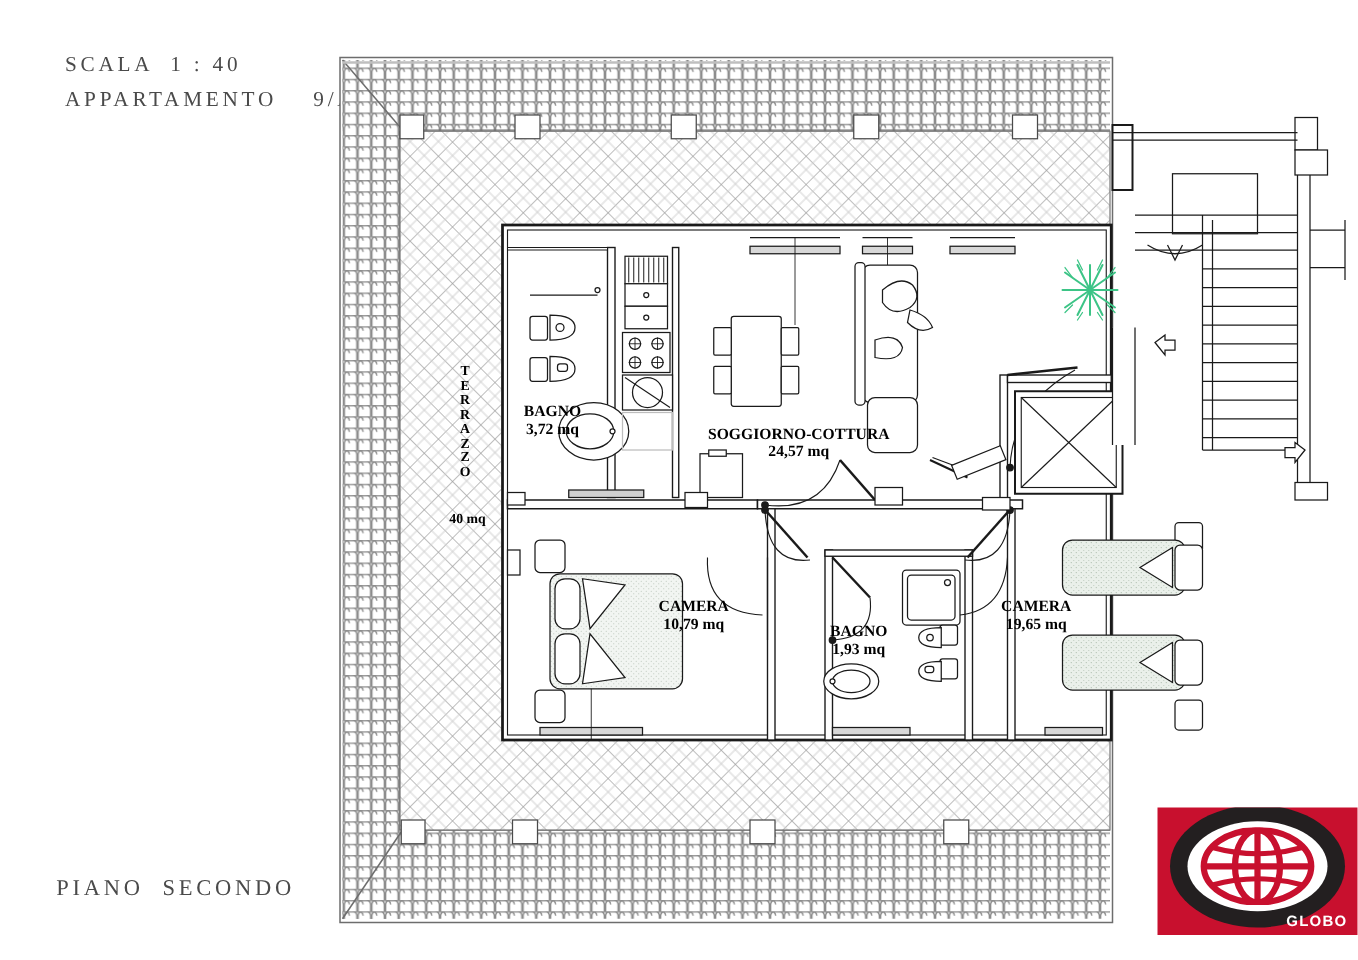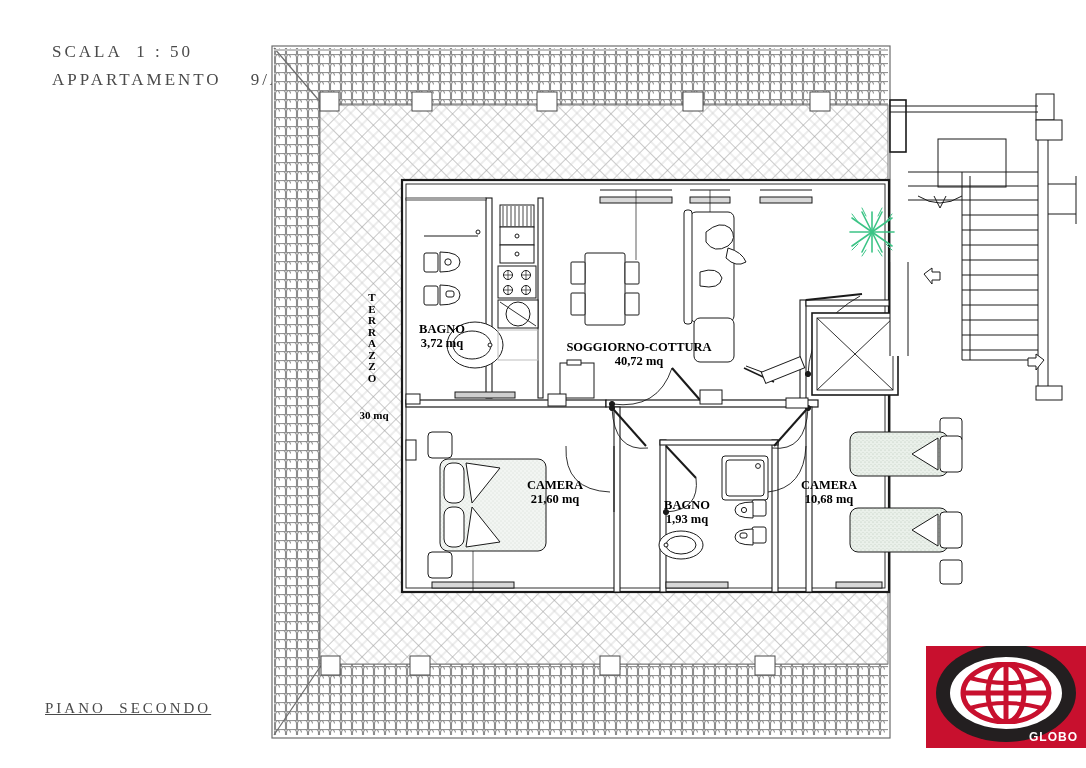--- a/index.html
+++ b/index.html
@@ -4,21 +4,21 @@
 <style>
   html,body{margin:0;padding:0;background:#ffffff;}
   body{width:1086px;height:768px;position:relative;overflow:hidden;
        font-family:"Liberation Serif", serif;color:#3a3a3a;}
 
   
   .title-block{position:absolute;left:52px;top:38px;letter-spacing:3px;
        font-family:"Liberation Serif", serif;font-size:17px;color:#4a4a4a;line-height:28px;}
   .title-block .row{white-space:pre;}
   .footer-label{position:absolute;left:45px;top:700px;letter-spacing:3px;
-       font-size:15px;color:#4a4a4a;white-space:pre;text-decoration:underline;}
+       font-size:18px;color:#4a4a4a;white-space:pre;}
 
   
   #plan{position:absolute;left:0;top:0;width:1086px;height:768px;}
 
   
   .logo{position:absolute;left:926px;top:646px;width:160px;height:102px;
         background:#c8102e;overflow:hidden;}
   .logo .ring-out{position:absolute;left:50%;top:46%;transform:translate(-50%,-50%);
         width:140px;height:98px;border-radius:50%;background:#231f20;}
   .logo .ring-white{position:absolute;left:50%;top:46%;transform:translate(-50%,-50%);
@@ -32,21 +32,21 @@
   
   .rlabel{position:absolute;font-family:"Liberation Serif", serif;font-weight:bold;
           font-size:12.5px;color:#000;text-align:center;line-height:14px;white-space:nowrap;}
   .vlabel{position:absolute;font-family:"Liberation Serif", serif;font-weight:bold;
           font-size:11px;color:#000;line-height:11.5px;text-align:center;}
 </style>
 </head>
 <body>
 
 <div class="title-block">
-  <div class="row">SCALA  1 : 50</div>
+  <div class="row">SCALA  1 : 40</div>
   <div class="row">APPARTAMENTO    9/A</div>
 </div>
 
 <div class="footer-label">PIANO  SECONDO</div>
 
 <svg id="plan" viewBox="0 0 1086 768" xmlns="http://www.w3.org/2000/svg">
   <defs>
 
     <pattern id="tiles" width="11" height="9" patternUnits="userSpaceOnUse">
       <rect width="11" height="9" fill="#ffffff"></rect>
@@ -424,49 +424,49 @@
   </g>
 </svg>
 
 <div class="rlabel" style="left:405px;top:322px;width:74px;">
   <div>BAGNO</div>
   <div>3,72 mq</div>
 </div>
 
 <div class="rlabel" style="left:534px;top:340px;width:210px;">
   <div>SOGGIORNO-COTTURA</div>
-  <div>40,72 mq</div>
+  <div>24,57 mq</div>
 </div>
 
 <div class="rlabel" style="left:512px;top:478px;width:86px;">
   <div>CAMERA</div>
-  <div>21,60 mq</div>
+  <div>10,79 mq</div>
 </div>
 
 <div class="rlabel" style="left:648px;top:498px;width:78px;">
   <div>BAGNO</div>
   <div>1,93 mq</div>
 </div>
 
 <div class="rlabel" style="left:786px;top:478px;width:86px;">
   <div>CAMERA</div>
-  <div>10,68 mq</div>
+  <div>19,65 mq</div>
 </div>
 
 <div class="vlabel" style="left:362px;top:292px;width:20px;">
   <div>T</div>
   <div>E</div>
   <div>R</div>
   <div>R</div>
   <div>A</div>
   <div>Z</div>
   <div>Z</div>
   <div>O</div>
 </div>
-<div class="vlabel" style="left:357px;top:410px;width:34px;">30 mq</div>
+<div class="vlabel" style="left:357px;top:410px;width:34px;">40 mq</div>
 
 <div class="logo">
   <div class="ring-out"></div>
   <div class="ring-white"></div>
   <svg class="globe" viewBox="0 0 92 62" xmlns="http://www.w3.org/2000/svg">
     <ellipse cx="46" cy="31" rx="43" ry="29" fill="none" stroke="#c8102e" stroke-width="5"></ellipse>
     <line x1="46" y1="2" x2="46" y2="60" stroke="#c8102e" stroke-width="5"></line>
     <line x1="3" y1="31" x2="89" y2="31" stroke="#c8102e" stroke-width="5"></line>
     <ellipse cx="46" cy="31" rx="18" ry="29" fill="none" stroke="#c8102e" stroke-width="5"></ellipse>
     <path d="M10 16 Q46 26 82 16" fill="none" stroke="#c8102e" stroke-width="4"></path>

